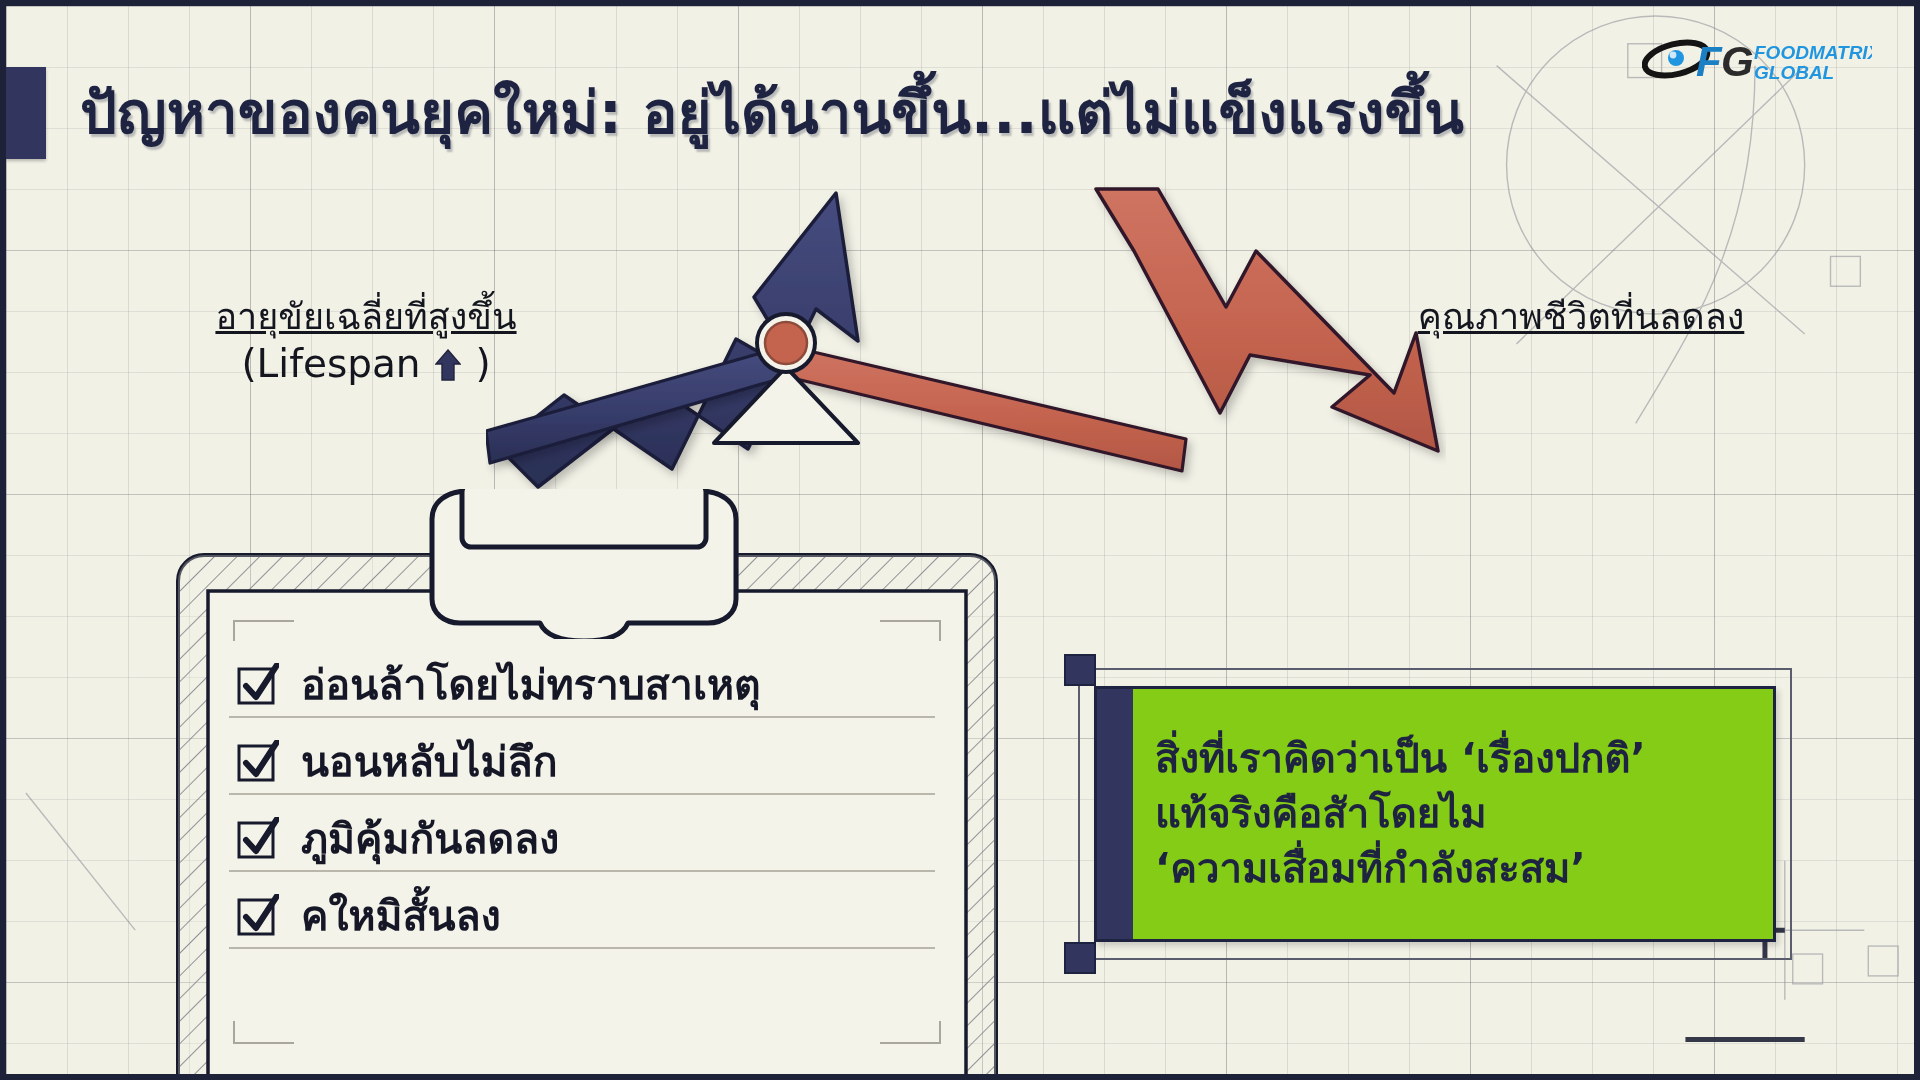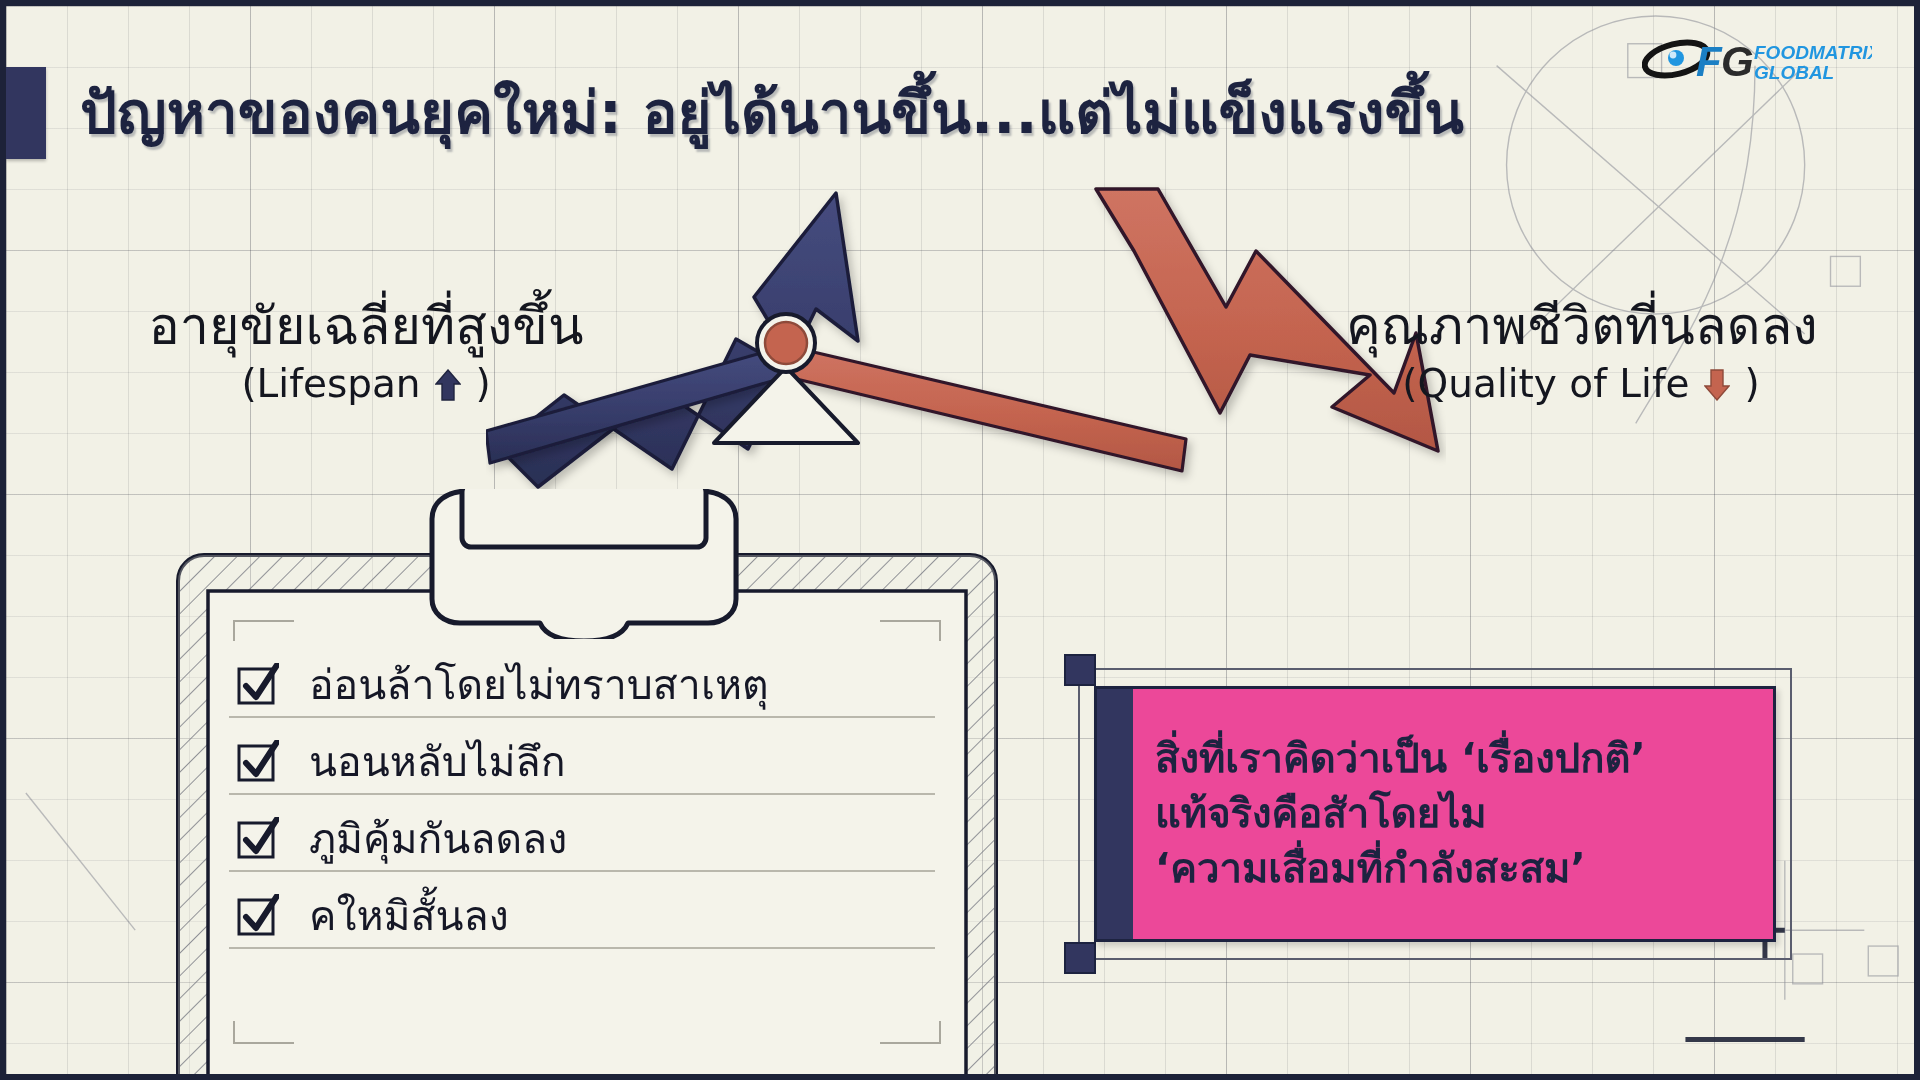--- a/index.html
+++ b/index.html
@@ -49,56 +49,56 @@
   }
 
   
   .logo{position:absolute;right:42px;top:26px;width:230px;height:62px;}
 
   
   .side-label{
     position:absolute;text-align:center;color:#14161f;
     font-family:"DejaVu Sans","Liberation Sans",sans-serif;
   }
-  .side-label .th{font-size:52px;font-weight:400;line-height:1.25;white-space:nowrap;}
+  .side-label .th{font-size:36px;font-weight:400;line-height:1.25;white-space:nowrap;text-decoration:underline;}
   .side-label .en{font-size:39px;font-weight:400;line-height:1.3;white-space:nowrap;}
   .lbl-left{left:120px;top:288px;width:480px;}
   .lbl-right{right:98px;top:288px;width:470px;}
   .updn{display:inline-block;vertical-align:-4px;margin:0 2px;}
 
   
   .seesaw{position:absolute;left:480px;top:175px;width:960px;height:370px;}
 
   
   .clipboard{position:absolute;left:168px;top:545px;width:826px;height:560px;}
   .cb-list{
     position:absolute;left:55px;top:90px;width:706px;
     display:flex;flex-direction:column;
   }
   .cb-item{
-    display:flex;align-items:flex-end;gap:30px;
+    display:flex;align-items:flex-end;gap:22px;
     border-bottom:2px solid #b9b7ac;
     padding:4px 10px 9px 8px;
-    height:62px;box-sizing:content-box;
+    height:62px;box-sizing:content-box;font-weight:bold;
   }
   .cb-check{flex:0 0 auto;width:42px;height:44px;}
   .cb-text{
     font-size:41px;color:#151726;line-height:1.05;white-space:nowrap;
     font-family:"DejaVu Sans","Liberation Sans",sans-serif;
   }
 
   
   .callout{position:absolute;left:1060px;top:662px;width:726px;height:292px;}
   .callout-frame{
     position:absolute;left:12px;top:0;right:0;bottom:0;
     border:2px solid #5a5d6e;
   }
   .callout-box{
     position:absolute;left:28px;top:18px;right:16px;bottom:18px;
-    background:#ec4899;border:3px solid #1d2340;
+    background:#84cc16;border:3px solid #1d2340;
     box-shadow:3px 4px 6px rgba(0,0,0,.16);
     box-sizing:border-box;
   }
   .callout-accent{
     position:absolute;left:0;top:0;width:36px;height:100%;
     background:#32365f;
   }
   .callout-text{
     position:absolute;left:58px;right:18px;top:50%;transform:translateY(-50%);
     font-size:40px;font-weight:700;color:#1d2340;line-height:1.38;
@@ -197,27 +197,20 @@
       <span>(Lifespan </span>
       <svg class="updn" width="26" height="32" viewBox="0 0 26 32">
         <path d="M13,1 L25,15 L19,15 L19,31 L7,31 L7,15 L1,15 Z" fill="#32365f" stroke="#20243f" stroke-width="1.4"></path>
       </svg>
       <span>)</span>
     </div>
   </div>
 
   <div class="side-label lbl-right">
     <div class="th">คุณภาพชีวิตที่นลดลง</div>
-    <div class="en">
-      <span>(Quality of Life </span>
-      <svg class="updn" width="26" height="32" viewBox="0 0 26 32">
-        <path d="M13,31 L25,17 L19,17 L19,1 L7,1 L7,17 L1,17 Z" fill="#c4644f" stroke="#8e4a3a" stroke-width="1.4"></path>
-      </svg>
-      <span>)</span>
-    </div>
   </div>
 
   <div class="clipboard">
     <svg style="position:absolute;inset:0;" viewBox="0 0 826 560" preserveAspectRatio="none">
       <defs>
         <pattern id="hatch" width="16" height="16" patternUnits="userSpaceOnUse" patternTransform="rotate(45)">
           <line x1="0" y1="0" x2="0" y2="16" stroke="#4a4d5e" stroke-width="1.6"></line>
         </pattern>
       </defs>
       <rect x="4" y="4" width="818" height="556" rx="26" ry="26" fill="url(#hatch)" stroke="#171a2c" stroke-width="4"></rect>

